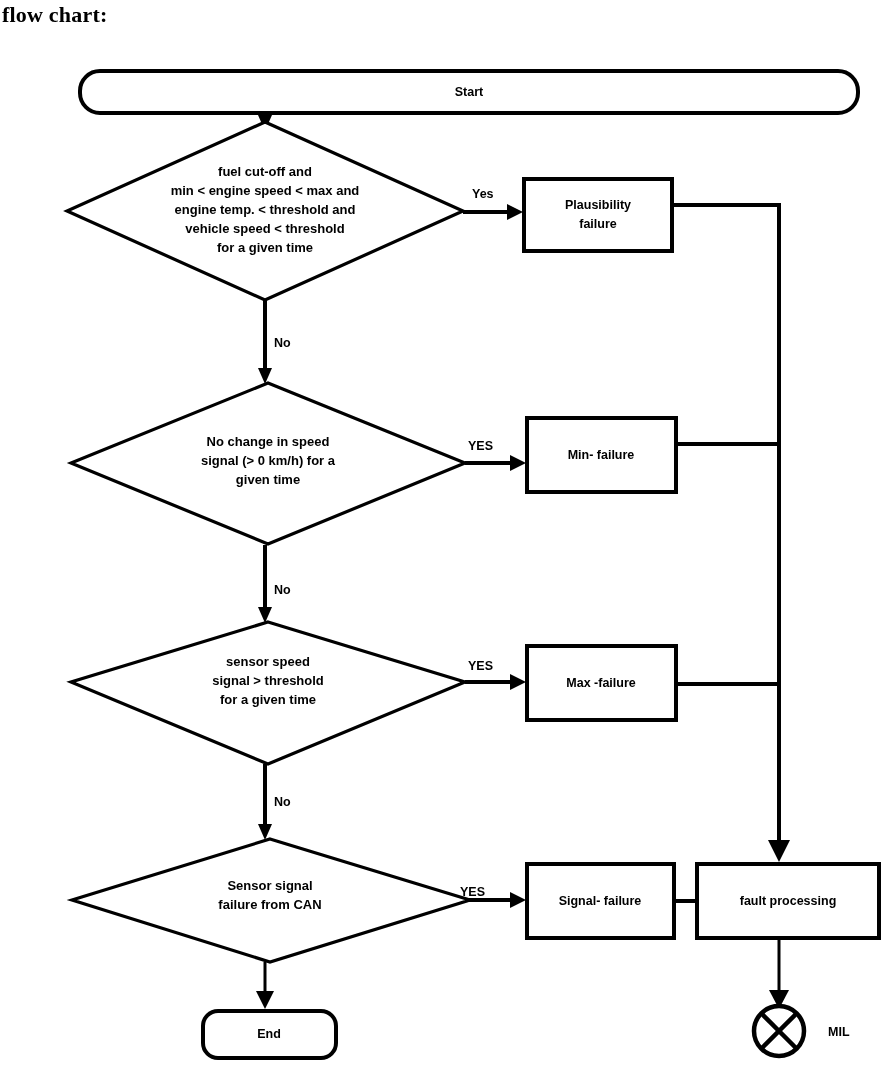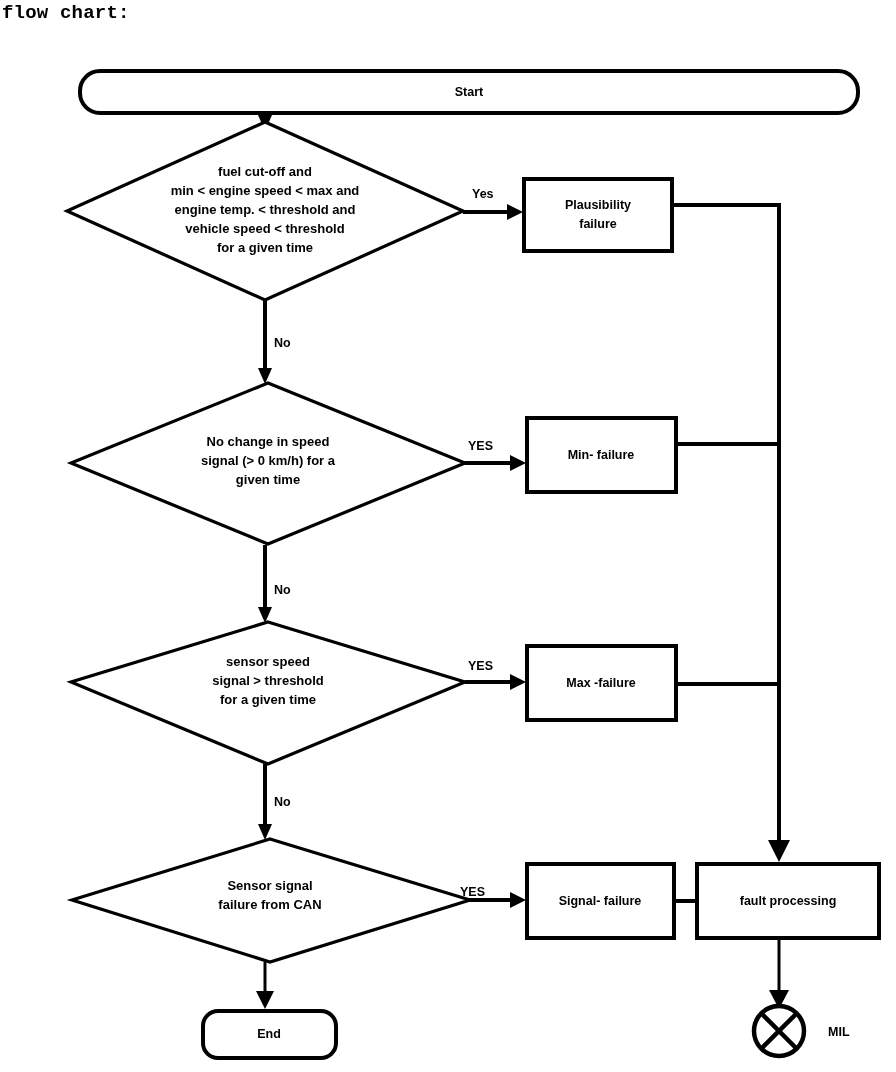--- a/index.html
+++ b/index.html
@@ -12,23 +12,23 @@
     height: 1072px;
     font-family: "Liberation Sans", sans-serif;
     color: #000000;
     position: relative;
     overflow: hidden;
   }
   #page-title {
     position: absolute;
     left: 2px;
     top: 2px;
-    font-family: Liberation Mono, monospace;
-    font-weight: bold;
-    font-size: 19px;
+    font-family: Liberation Serif, serif;
+    font-weight: bold;
+    font-size: 22px;
     letter-spacing: 0.2px;
     white-space: nowrap;
   }
   #flow-svg {
     position: absolute;
     left: 0;
     top: 0;
     width: 896px;
     height: 1072px;
   }

